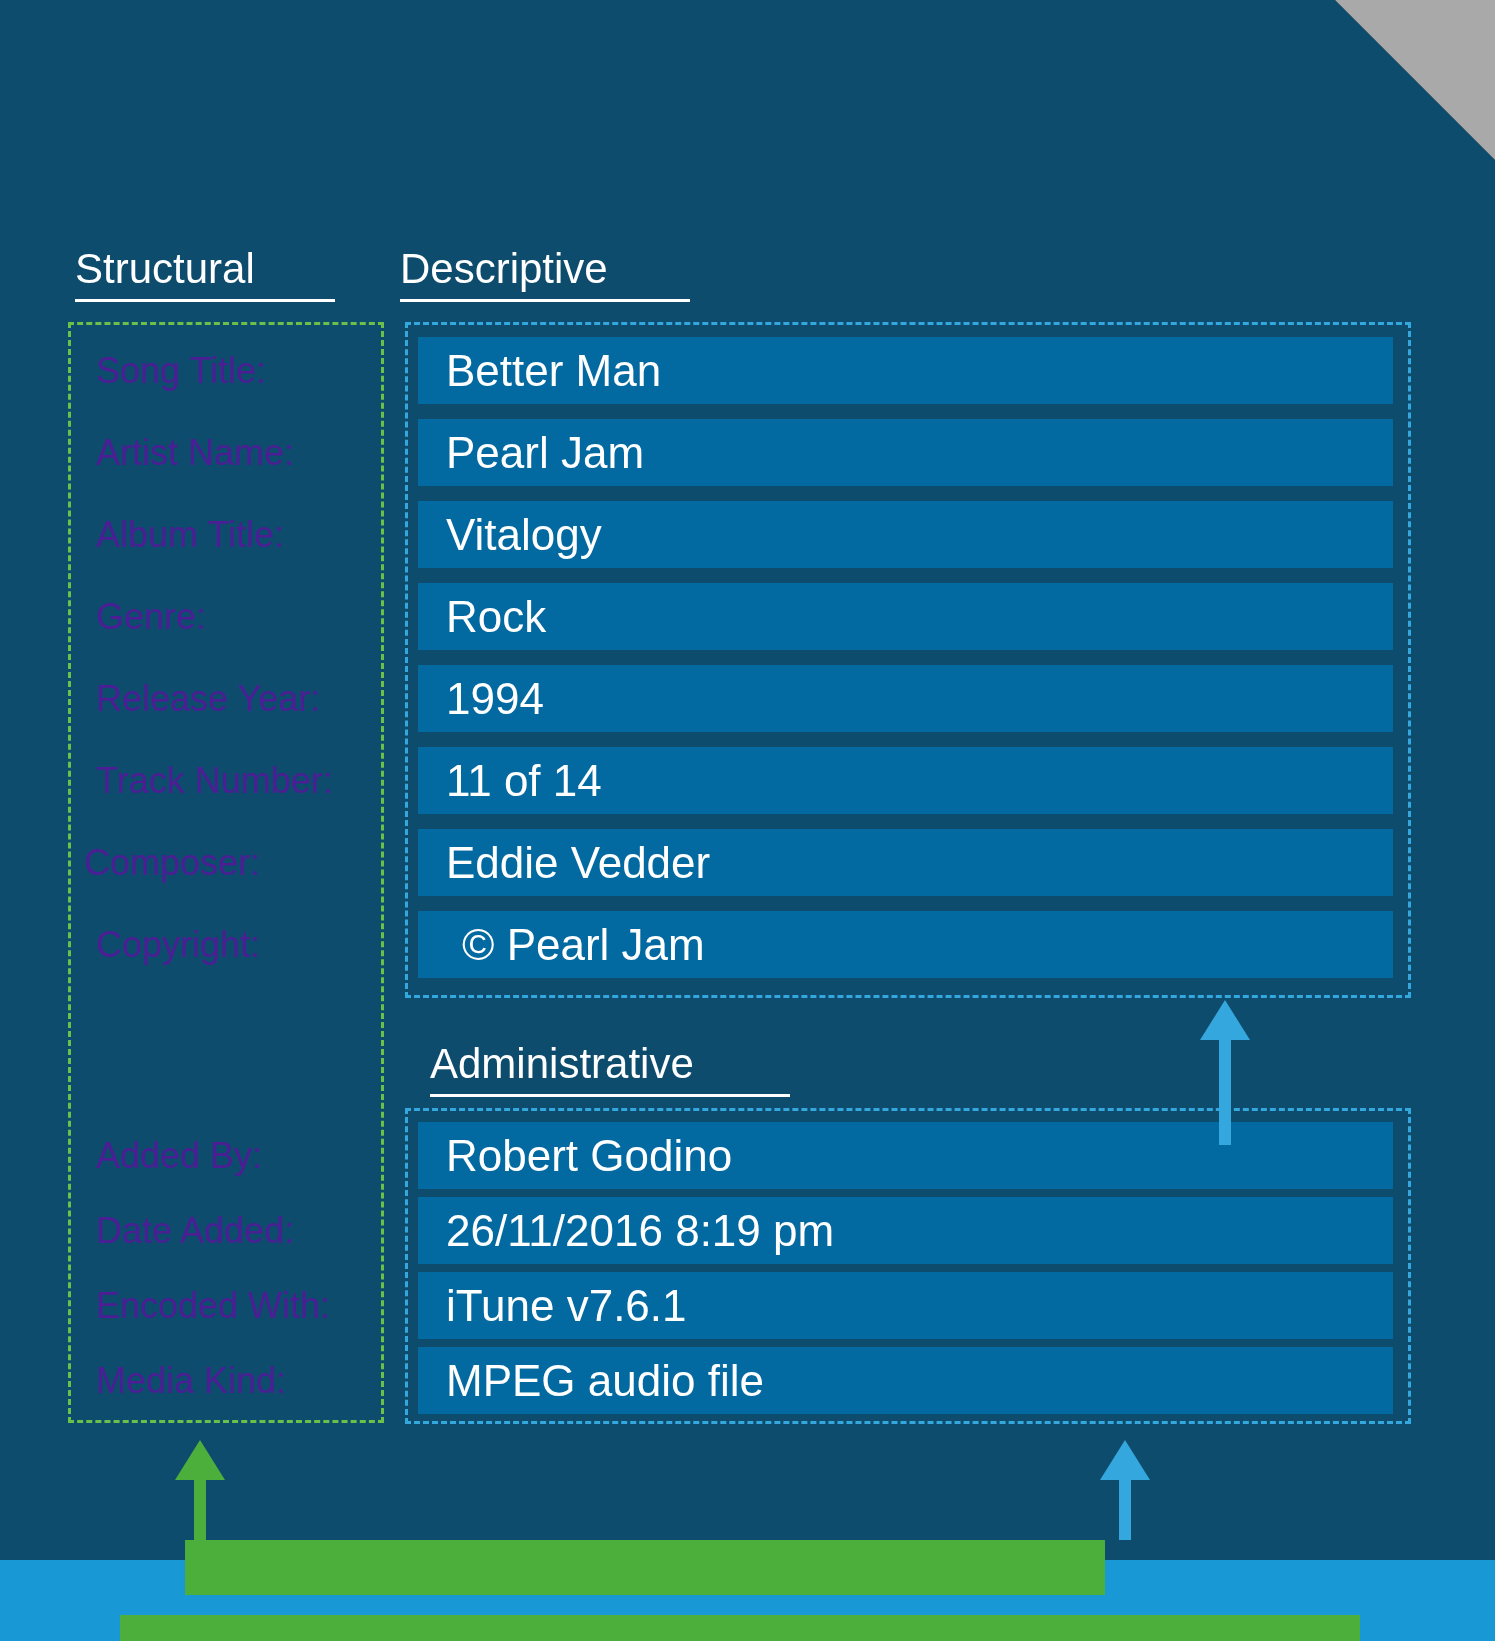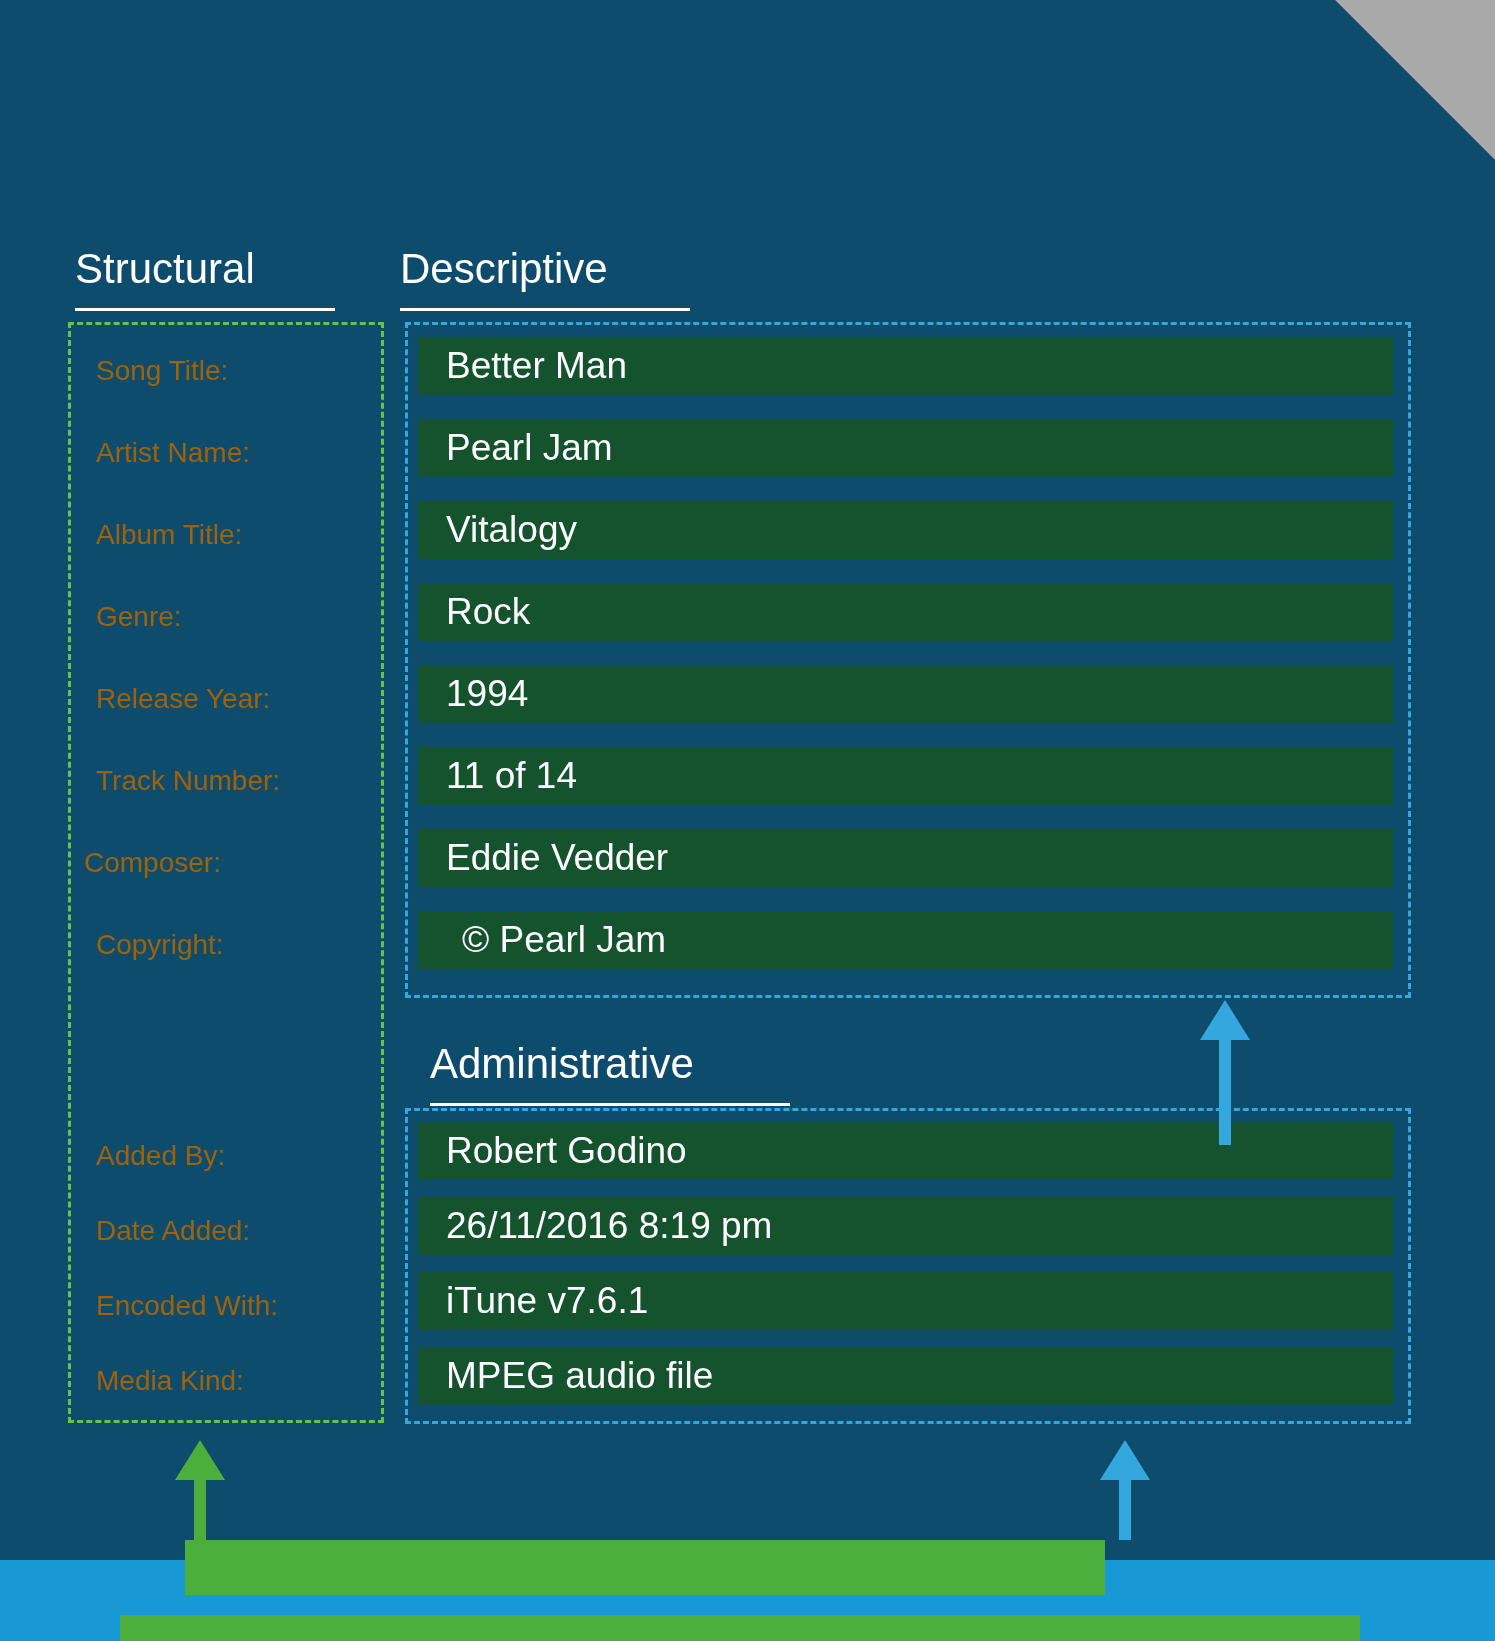--- a/index.html
+++ b/index.html
@@ -54,21 +54,21 @@
     font-weight: 700;
     color: #fff;
     letter-spacing: 0.5px;
   }
 
   .section-header {
     font-size: 42px;
     font-weight: 500;
     color: #fff;
     border-bottom: 3px solid #fff;
-    padding-bottom: 15px;
+    padding-bottom: 6px;
     position: absolute;
   }
   .hdr-structural {
     left: 75px;
     top: 245px;
     width: 260px;
   }
   .hdr-descriptive {
     left: 400px;
     top: 245px;
@@ -106,34 +106,34 @@
   
   .box-administrative {
     border-left: 3px dashed #35a7df;
     border-bottom: 3px dashed #35a7df;
     border-top: 3px dashed #35a7df;
     border-right: 3px dashed #35a7df;
   }
 
   .cell-row {
     position: absolute;
-    height: 58px;
-    background: #14532d;
+    height: 67px;
+    background: #0369a1;
     color: #fff;
-    font-size: 37px;
+    font-size: 44px;
     display: flex;
     align-items: center;
     padding-left: 28px;
     box-sizing: border-box;
   }
   .label-row {
     position: absolute;
     height: 67px;
-    color: #a16207;
-    font-size: 28px;
+    color: #4c1d95;
+    font-size: 36px;
     display: flex;
     align-items: center;
     padding-left: 18px;
     box-sizing: border-box;
     font-weight: 400;
   }
 
   
   .arrow-up {
     position: absolute;

